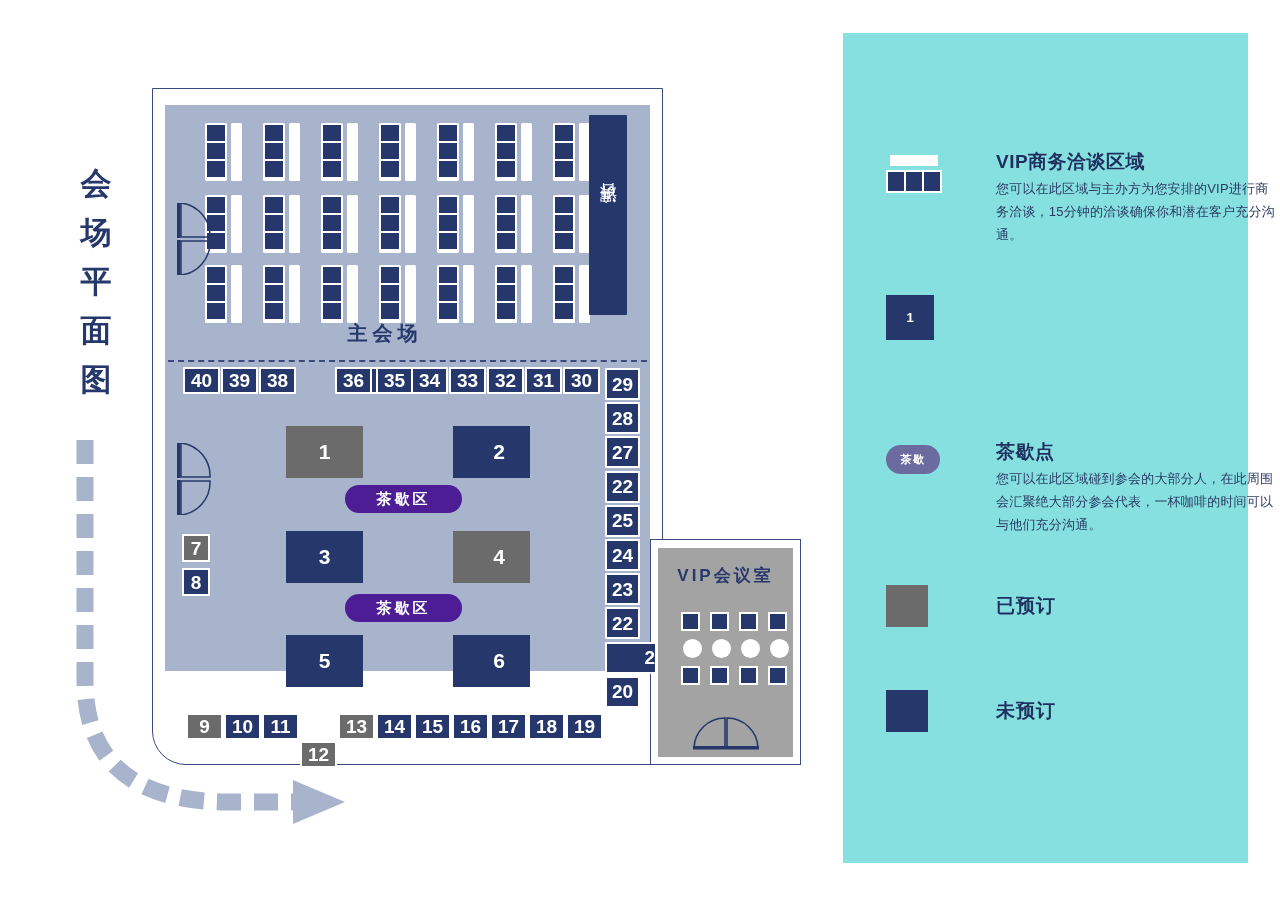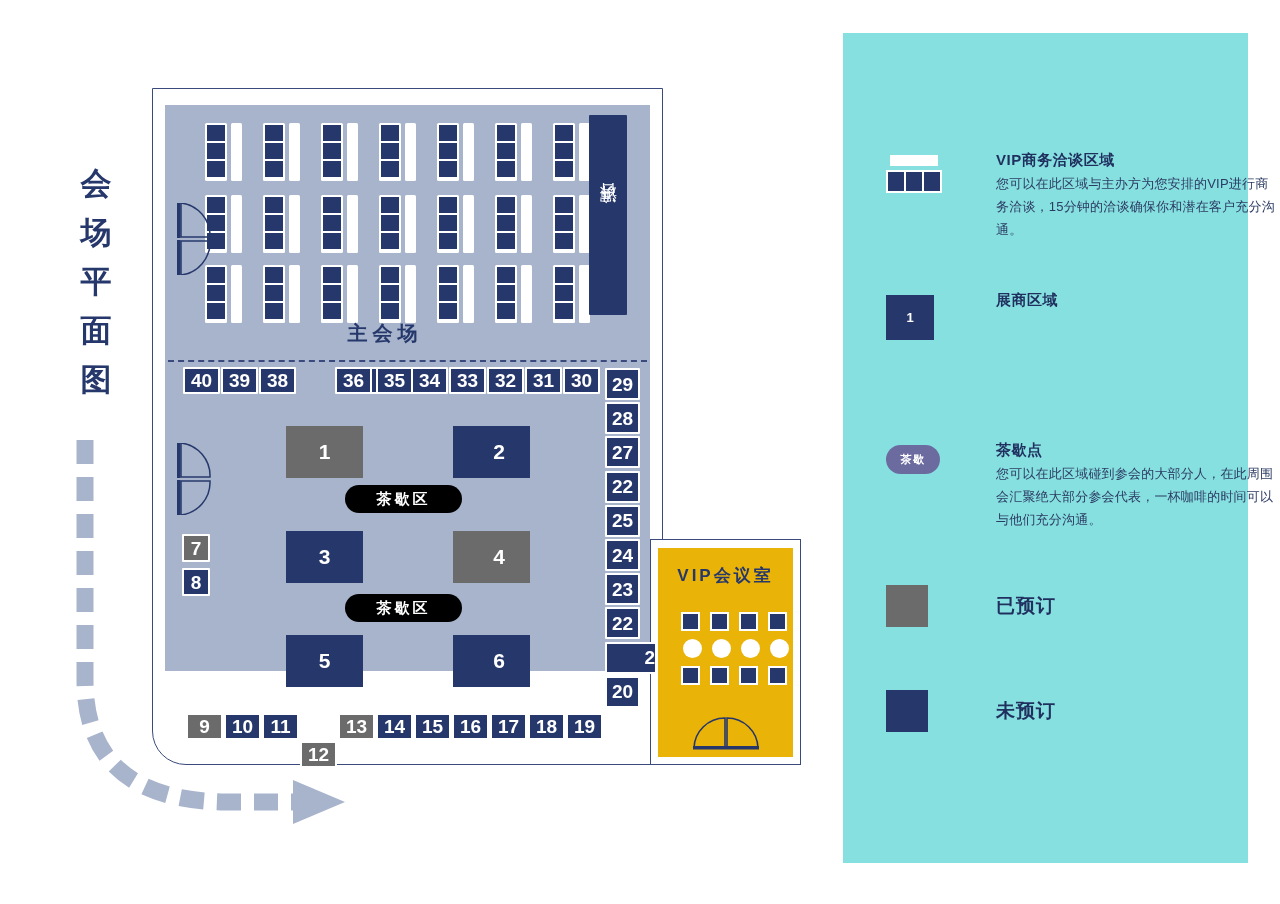--- a/index.html
+++ b/index.html
@@ -125,31 +125,31 @@
     color: #ffffff; font-size: 21px; font-weight: bold;
     display: flex; align-items: center; justify-content: center;
   }
   .booth.free { background: #26386b; }
   .booth.booked { background: #6b6b6b; }
   .booth.num-right { justify-content: flex-end; padding-right: 24px; }
 
   
   .tea-pill {
     position: absolute; width: 117px; height: 28px;
-    background: #000000; border-radius: 14px;
+    background: #4c1d95; border-radius: 14px;
     color: #ffffff; font-size: 15px; font-weight: bold;
     letter-spacing: 3px;
     display: flex; align-items: center; justify-content: center;
   }
 
   
   #vip-room {
     position: absolute; left: 658px; top: 548px;
     width: 135px; height: 209px;
-    background: #eab308;
+    background: #a3a3a3;
   }
   #vip-room-title {
     position: absolute; left: 0; top: 16px; width: 135px;
     text-align: center;
     color: #26386b; font-size: 17px; font-weight: bold;
     letter-spacing: 3px;
   }
   .vip-seat {
     position: absolute; width: 19px; height: 19px;
     background: #26386b; border: 2px solid #ffffff;
@@ -162,21 +162,21 @@
   
   #legend {
     position: absolute; left: 843px; top: 33px;
     width: 405px; height: 830px;
     background: #87e0e0;
   }
   .legend-row { position: absolute; left: 43px; }
   .legend-icon { position: absolute; left: 0; top: 0; }
   .legend-text { position: absolute; left: 110px; top: -4px; width: 285px; }
   .legend-title {
-    color: #1f2f5e; font-size: 15px; font-weight: bold;
+    color: #1f2f5e; font-size: 19px; font-weight: bold;
     letter-spacing: 0.5px; margin: 0 0 3px 0; line-height: 1.2;
   }
   .legend-desc {
     color: #2b3b63; font-size: 13px; line-height: 1.78;
     letter-spacing: 0.2px; margin: 0;
   }
   .swatch { width: 42px; height: 42px; }
   .swatch.booked { background: #6b6b6b; }
   .swatch.free { background: #26386b; }
 
@@ -520,21 +520,20 @@
         <p class="legend-title">VIP商务洽谈区域</p>
         <p class="legend-desc">您可以在此区域与主办方为您安排的VIP进行商务洽谈，15分钟的洽谈确保你和潜在客户充分沟通。</p>
       </div>
     </div>
 
     <div class="legend-row" style="top:262px;">
       <div class="legend-icon">
         <div class="booth-icon">1</div>
       </div>
       <div class="legend-text">
-        <p class="legend-title">展商区域</p>
       </div>
     </div>
 
     <div class="legend-row" style="top:412px;">
       <div class="legend-icon">
         <div class="tea-icon">茶歇</div>
       </div>
       <div class="legend-text">
         <p class="legend-title">茶歇点</p>
         <p class="legend-desc">您可以在此区域碰到参会的大部分人，在此周围会汇聚绝大部分参会代表，一杯咖啡的时间可以与他们充分沟通。</p>

